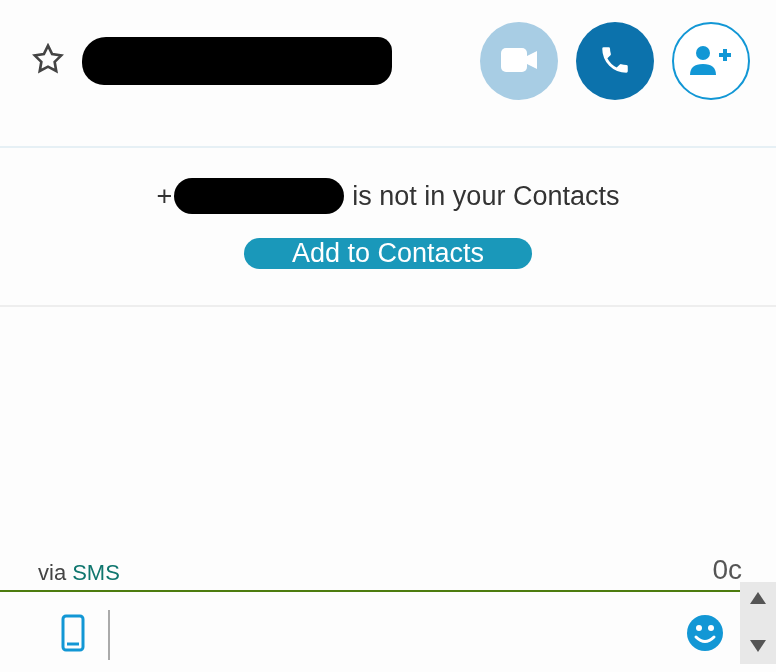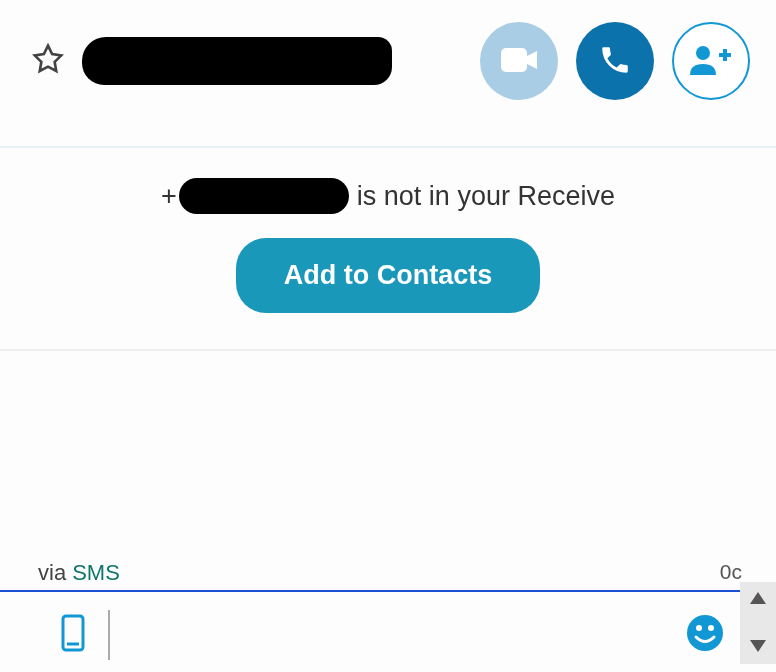--- a/index.html
+++ b/index.html
@@ -87,54 +87,54 @@
       vertical-align: middle;
     }
     .plus-sign {
       color: #333;
       margin-right: -6px;
     }
     .add-contacts-btn {
       background: #1a98ba;
       color: #fff;
       font-size: 27px;
-      font-weight: 700;
+      font-weight: 400;
       border: none;
-      padding: 22px 48px;
+      padding: 0 48px;
       border-radius: 30px;
       cursor: pointer;
     }
     
     
     .input-area {
       position: absolute;
       bottom: 0;
       left: 0;
       right: 0;
       padding: 0 0 12px 0;
     }
     .input-meta {
       display: flex;
-      align-items: flex-start;
+      align-items: flex-end;
       padding: 0 20px 4px 38px;
-      border-bottom: 2px solid #1d4ed8;
+      border-bottom: 2px solid #4d7c0f;
       margin: 0 14px 0 0;
       font-size: 22px;
       color: #444;
     }
     .input-meta .via-label { margin-right: 6px; }
     .input-meta a {
       color: #0f766e;
       text-decoration: none;
       cursor: pointer;
     }
     .input-meta .spacer { flex: 1; }
     .input-meta .char-count {
       color: #555;
-      font-size: 21px;
+      font-size: 28px;
     }
     
     .composer-row {
       display: flex;
       align-items: center;
       padding: 18px 12px 0 60px;
       position: relative;
     }
     .mobile-icon {
       cursor: pointer;
@@ -213,21 +213,21 @@
         </svg>
       </span>
     </button>
   </div>
 </div>
 
 <div class="banner">
   <div class="banner-text">
     <span class="plus-sign">+</span>
     <span class="phone-redacted"></span>
-    <span>is not in your Receive</span>
+    <span>is not in your Contacts</span>
   </div>
   <button class="add-contacts-btn">Add to Contacts</button>
 </div>
 
 <div class="input-area">
   <div class="input-meta">
     <span class="via-label">via</span>
     <a>SMS</a>
     <span style="width:6px;display:inline-block"></span>
     <span class="spacer"></span>

